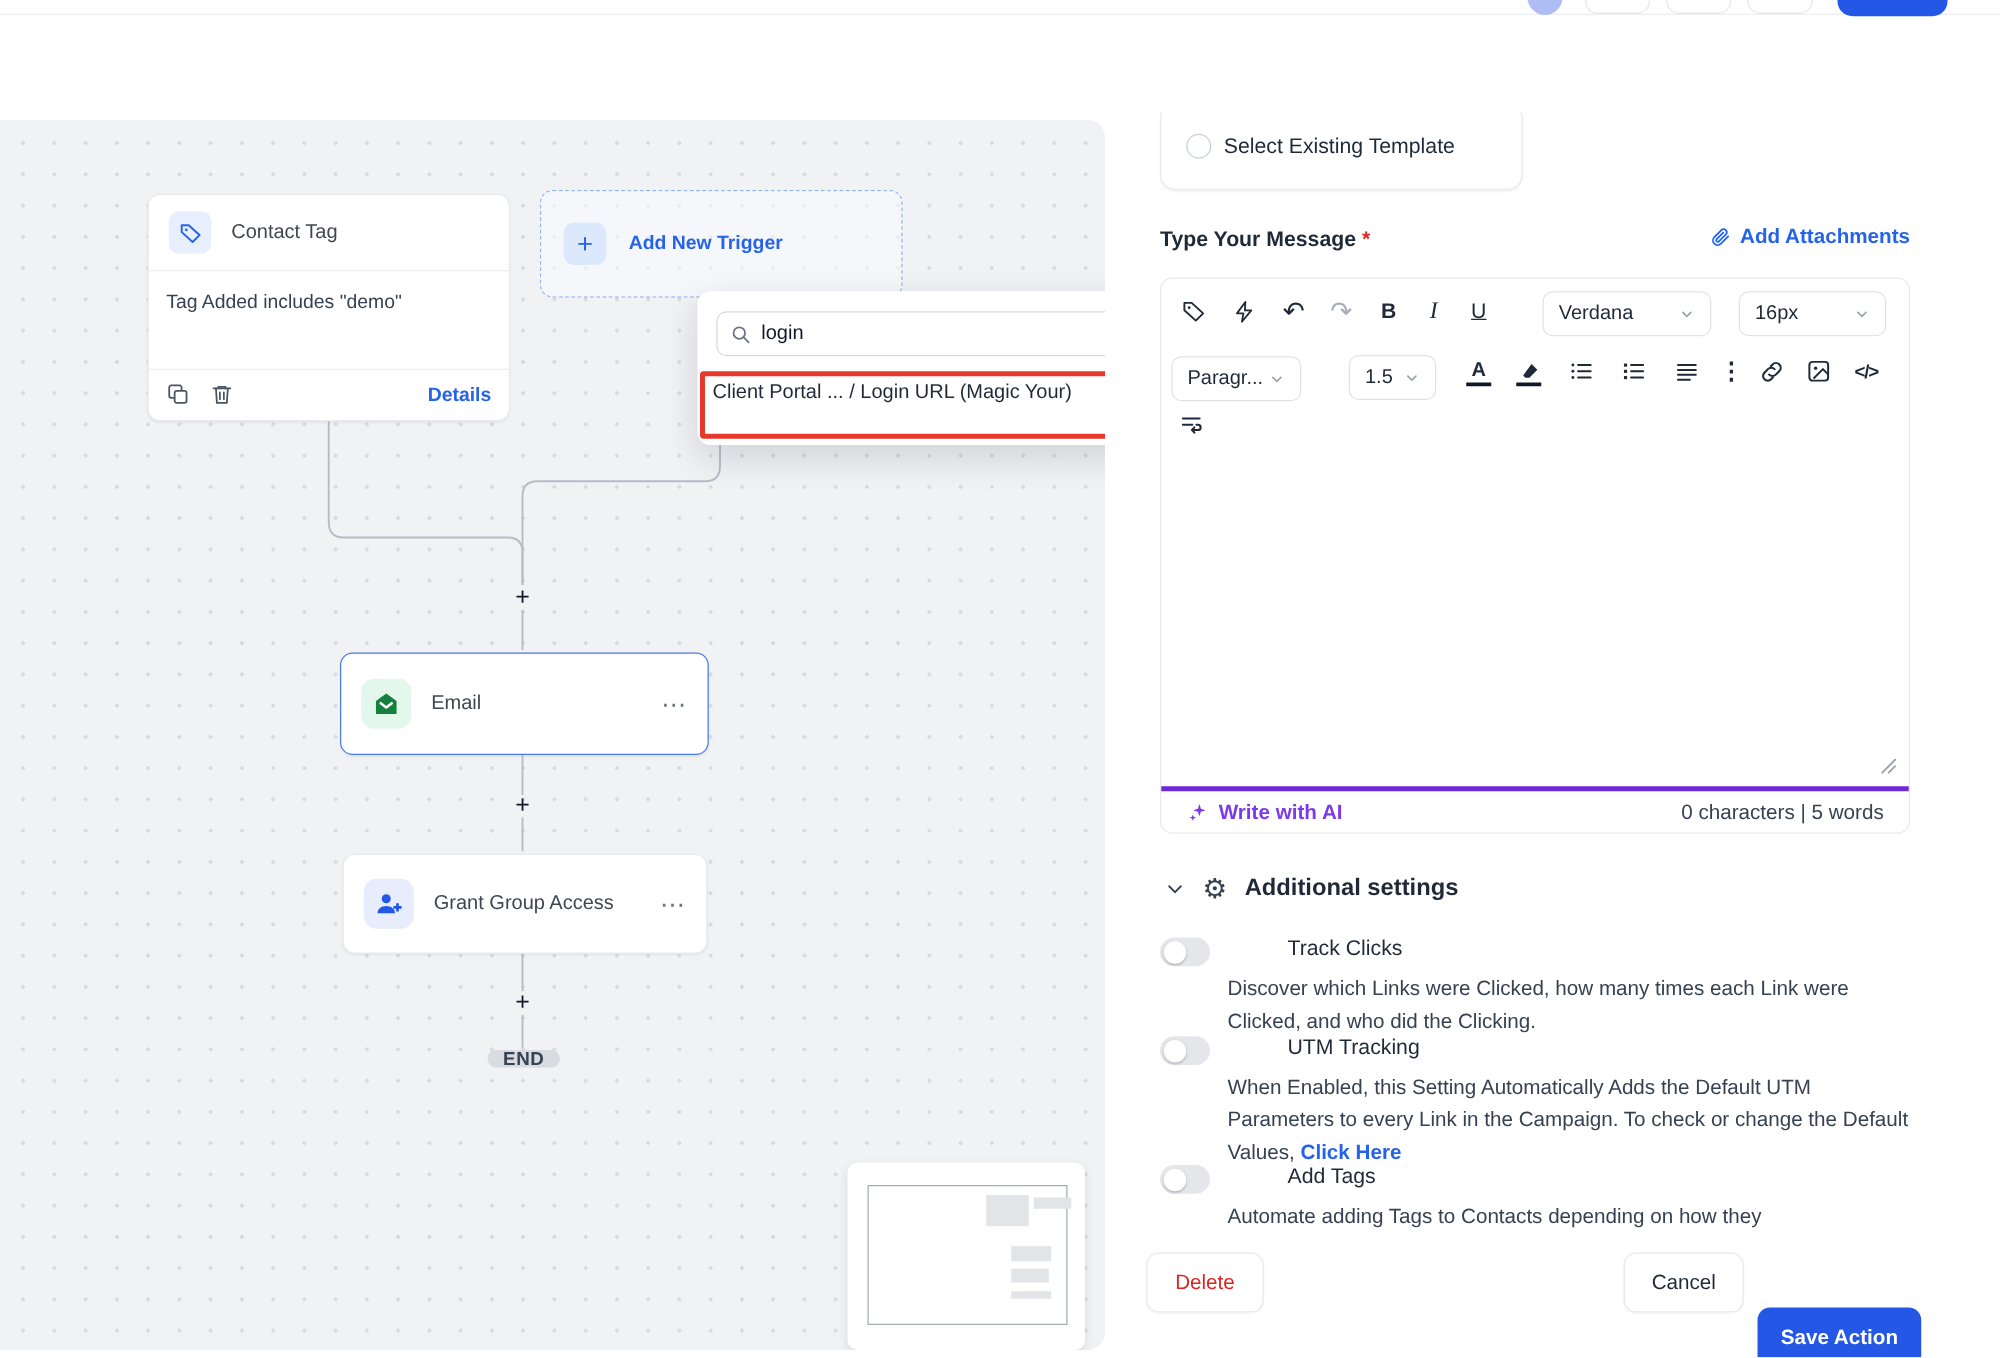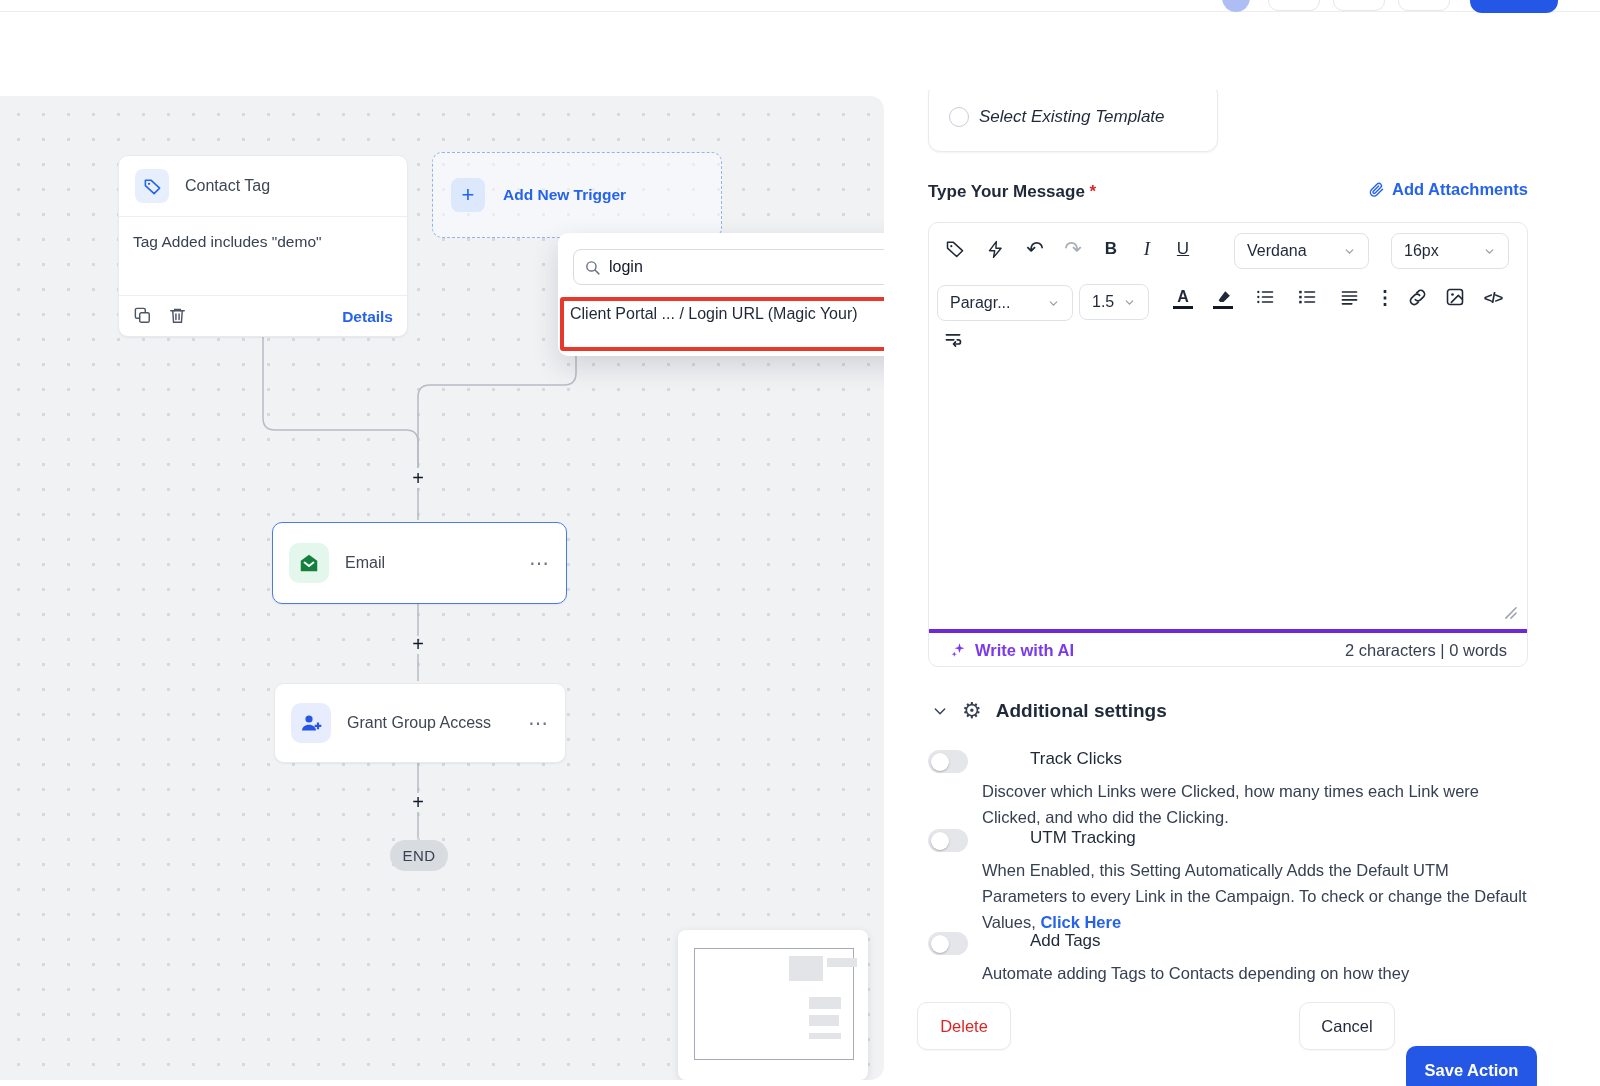--- a/index.html
+++ b/index.html
@@ -32,35 +32,35 @@
   
   .canvas { left:0; top:96px; width:884px; height:984px; background:#f1f2f4; border-radius:0 14px 14px 0;
             background-image:radial-gradient(#d7d9de 1.6px, transparent 1.6px); background-size:25px 25px; background-position:6px 6px; overflow:hidden; }
   .node { position:absolute; background:#fff; border:1px solid #e9eaee; border-radius:10px; box-shadow:0 1px 2px rgba(16,24,40,.06); }
   .node-head { display:flex; align-items:center; gap:16px; padding:0 16px; }
   .icon-sq { display:flex; align-items:center; justify-content:center; border-radius:8px; }
   .node-title { font-size:16px; font-weight:500; color:#3f4753; }
   .divider { height:1px; background:#eceef1; }
   .details-link { color:#2563eb; font-size:15.5px; font-weight:600; }
   .dots-menu { color:#6b7280; font-size:20px; letter-spacing:1px; }
-  .end-pill { position:absolute; left:390px; top:744px; width:58px; height:31px; background:#d8dbe0; border-radius:16px; color:#374151; font-size:15px; font-weight:400; letter-spacing:.5px; display:flex; align-items:center; justify-content:center;text-align:right; }
+  .end-pill { position:absolute; left:390px; top:744px; width:58px; height:14px; background:#d8dbe0; border-radius:16px; color:#374151; font-size:15px; font-weight:700; letter-spacing:.5px; display:flex; align-items:center; justify-content:center;text-align:right; }
   .plus-mark { position:absolute; width:18px; height:18px; display:flex; align-items:center; justify-content:center; font-size:20px; font-weight:400; color:#111827; }
   .trigger-box { position:absolute; left:432px; top:56px; width:290px; height:86px; border:1.5px dashed #91b3ef; border-radius:10px; background:rgba(250,252,255,.55); display:flex; align-items:center; gap:18px; padding:0 18px; }
   .dropdown { position:absolute; left:558px; top:137px; width:374px; height:123px; background:#fff; border-radius:10px; box-shadow:0 10px 28px rgba(16,24,40,.14); z-index:3; }
   .search-box { position:absolute; left:15px; top:16px; width:344px; height:36px; border:1px solid #d7dadf; border-radius:8px; background:#fff; display:flex; align-items:center; padding:0 10px; gap:8px; }
   .search-box input { border:none; outline:none; font-size:16px; color:#111827; width:100%; font-family:"Liberation Sans",sans-serif; background:transparent; }
   .result-row { position:absolute; left:12px; top:72px; font-size:16px; color:#1f2937; }
   .red-box { position:absolute; left:560px; top:201px; width:366px; height:54px; border:4px solid #e6392c; border-radius:3px; z-index:6; pointer-events:none; }
   .minimap { position:absolute; left:678px; top:834px; width:190px; height:150px; background:#fff; border-radius:8px; box-shadow:0 2px 8px rgba(16,24,40,.10); }
   .minimap .frame { position:absolute; left:16px; top:18px; width:160px; height:112px; border:1.5px solid #a6abb5; background:#fff; }
   .mm-block { position:absolute; background:#e2e4e8; }
 
   
   .panel { left:900px; top:90px; width:700px; height:996px; background:#fff; overflow:hidden; }
-  .tpl-card { position:absolute; left:28px; top:-8px; width:290px; height:70px; border:1px solid #e8eaee; border-radius:12px; box-shadow:0 1px 2px rgba(16,24,40,.05); background:#fff; display:flex; align-items:center; gap:10px; padding:0 20px;font-style:italic; }
+  .tpl-card { position:absolute; left:28px; top:-8px; width:290px; height:70px; border:1px solid #e8eaee; border-radius:12px; box-shadow:0 1px 2px rgba(16,24,40,.05); background:#fff; display:flex; align-items:center; gap:10px; padding:0 20px; }
   .radio { width:20px; height:20px; border-radius:50%; border:1.5px solid #c9ced6; background:#fff; flex:0 0 auto; }
   .tpl-label { font-size:17px; color:#1f2937; }
   .msg-label { position:absolute; left:28px; top:92px; font-size:17px; font-weight:600; color:#1f2937; }
   .req { color:#dc2626; }
   .attach { position:absolute; right:72px; top:90px; display:flex; align-items:center; gap:7px; color:#2563eb; font-size:16.5px; font-weight:700; }
   .editor { position:absolute; left:28px; top:132px; width:600px; height:445px; border:1px solid #e7e9ed; border-radius:10px; background:#fff; }
   .tb-icon { position:absolute; display:flex; align-items:center; justify-content:center; width:28px; height:28px; color:#1f2937; }
   .tb-glyph { font-size:17px; font-weight:700; color:#1f2937; }
   .select { position:absolute; height:36px; border:1px solid #dfe3e8; border-radius:8px; background:#fff; display:flex; align-items:center; justify-content:space-between; padding:0 12px; font-size:16px; color:#1f2937; }
   .underbar { position:absolute; left:4px; bottom:2px; width:20px; height:3px; background:#111827; }
@@ -250,21 +250,21 @@
             <path d="M6 9l6 6 6-6"></path>
           </svg>
       </div>
       <div class="select" style="left:462px;top:10px;width:118px">
         <span>16px</span>
         <svg width="13" height="13" viewBox="0 0 24 24" fill="none" stroke="#9aa1ab" stroke-width="2.4" stroke-linecap="round">
             <path d="M6 9l6 6 6-6"></path>
           </svg>
       </div>
 
-      <div class="select" style="left:8px;top:62px;width:136px">
+      <div class="select" style="left:8px;top:62px;width:104px">
         <span>Paragr...</span>
         <svg width="13" height="13" viewBox="0 0 24 24" fill="none" stroke="#9aa1ab" stroke-width="2.4" stroke-linecap="round">
             <path d="M6 9l6 6 6-6"></path>
           </svg>
       </div>
       <div class="select" style="left:150px;top:61px;width:70px">
         <span>1.5</span>
         <svg width="13" height="13" viewBox="0 0 24 24" fill="none" stroke="#9aa1ab" stroke-width="2.4" stroke-linecap="round">
             <path d="M6 9l6 6 6-6"></path>
           </svg>
@@ -334,21 +334,21 @@
       <div class="ed-footer">
         <div class="ai-link">
           <span>
               <svg width="18" height="18" viewBox="0 0 24 24" fill="#7c3aed">
                 <path d="M14 3l1.6 4.9L20.5 9.5l-4.9 1.6L14 16l-1.6-4.9L7.5 9.5l4.9-1.6L14 3z"></path>
                 <path d="M7 14l.9 2.6L10.5 17.5l-2.6.9L7 21l-.9-2.6L3.5 17.5l2.6-.9L7 14z"></path>
               </svg>
             </span>
           <span>Write with AI</span>
         </div>
-        <div class="counts">2 characters | 0 words</div>
+        <div class="counts">0 characters | 5 words</div>
       </div>
     </div>
 
     <div class="addl-head">
       <svg width="16" height="16" viewBox="0 0 24 24" fill="none" stroke="#374151" stroke-width="2.2" stroke-linecap="round">
           <path d="M5 9l7 7 7-7"></path>
         </svg>
       <span class="gear">⚙</span>
       <span class="addl-title">Additional settings</span>
     </div>

